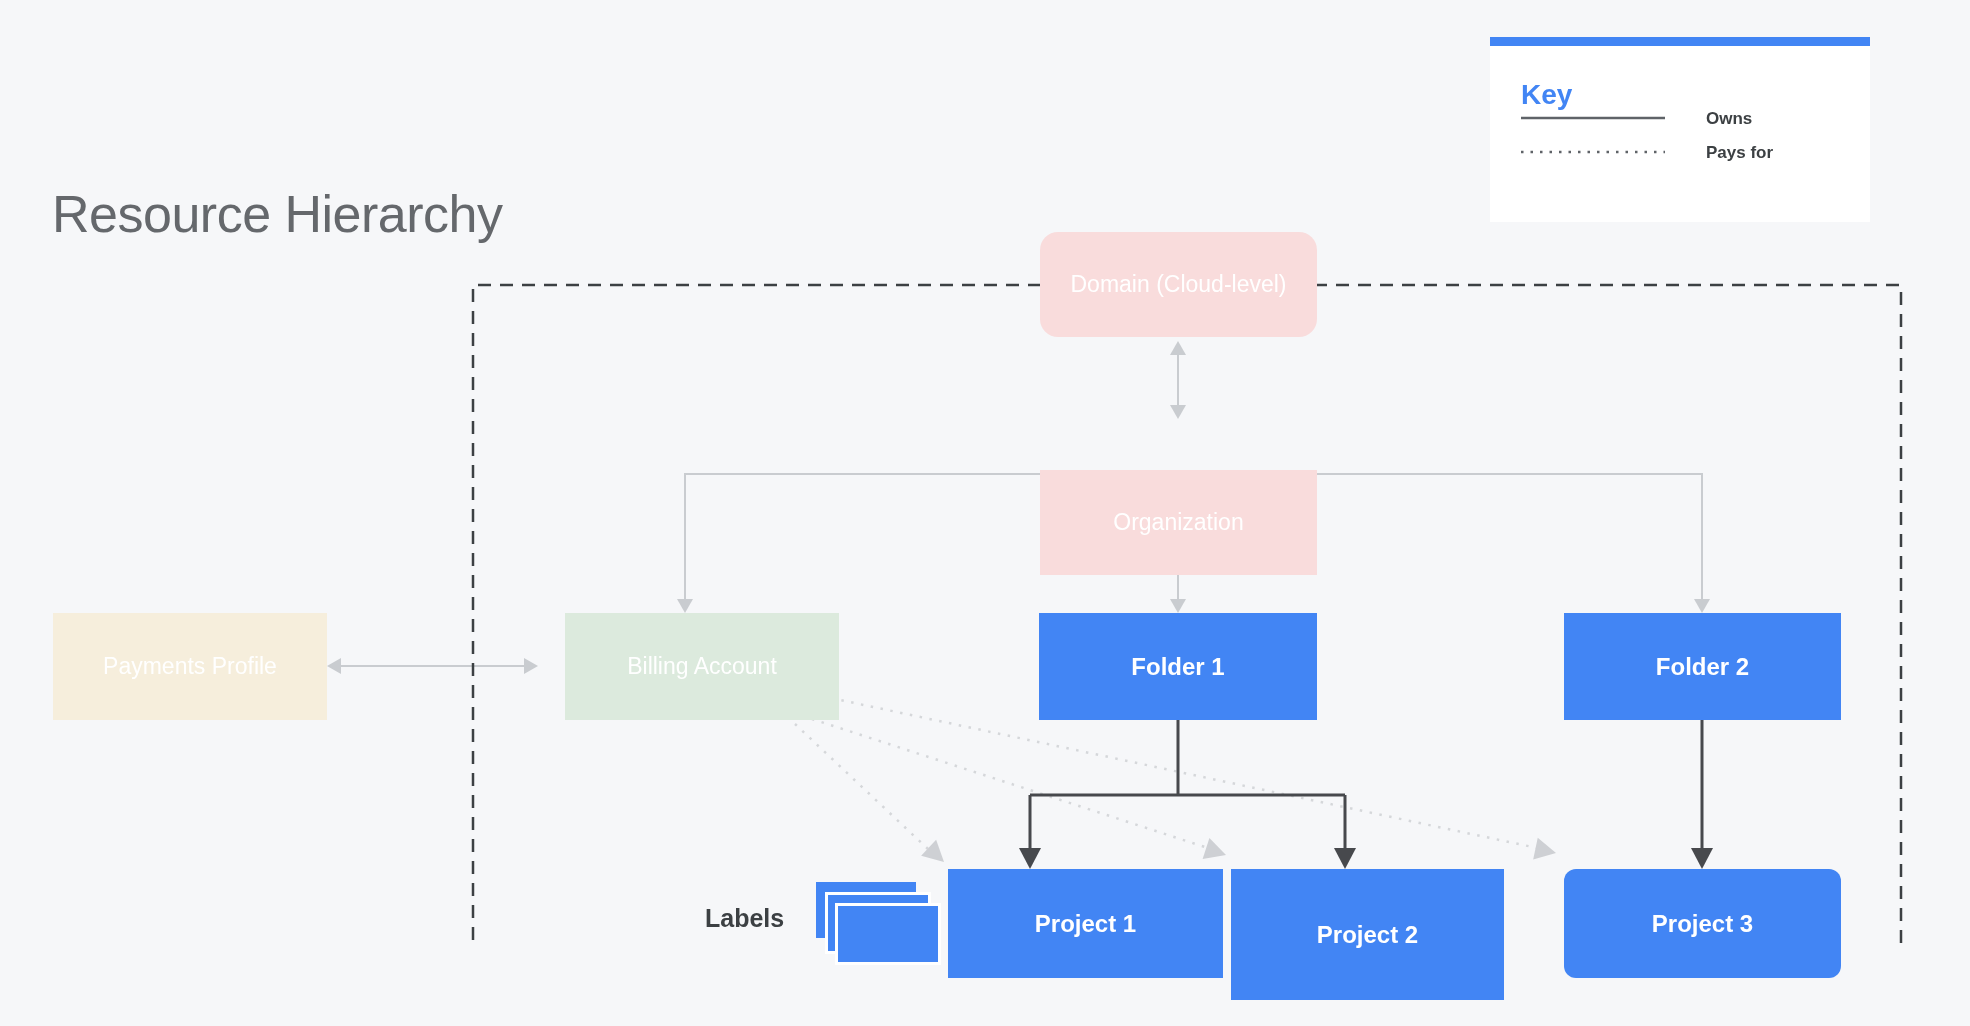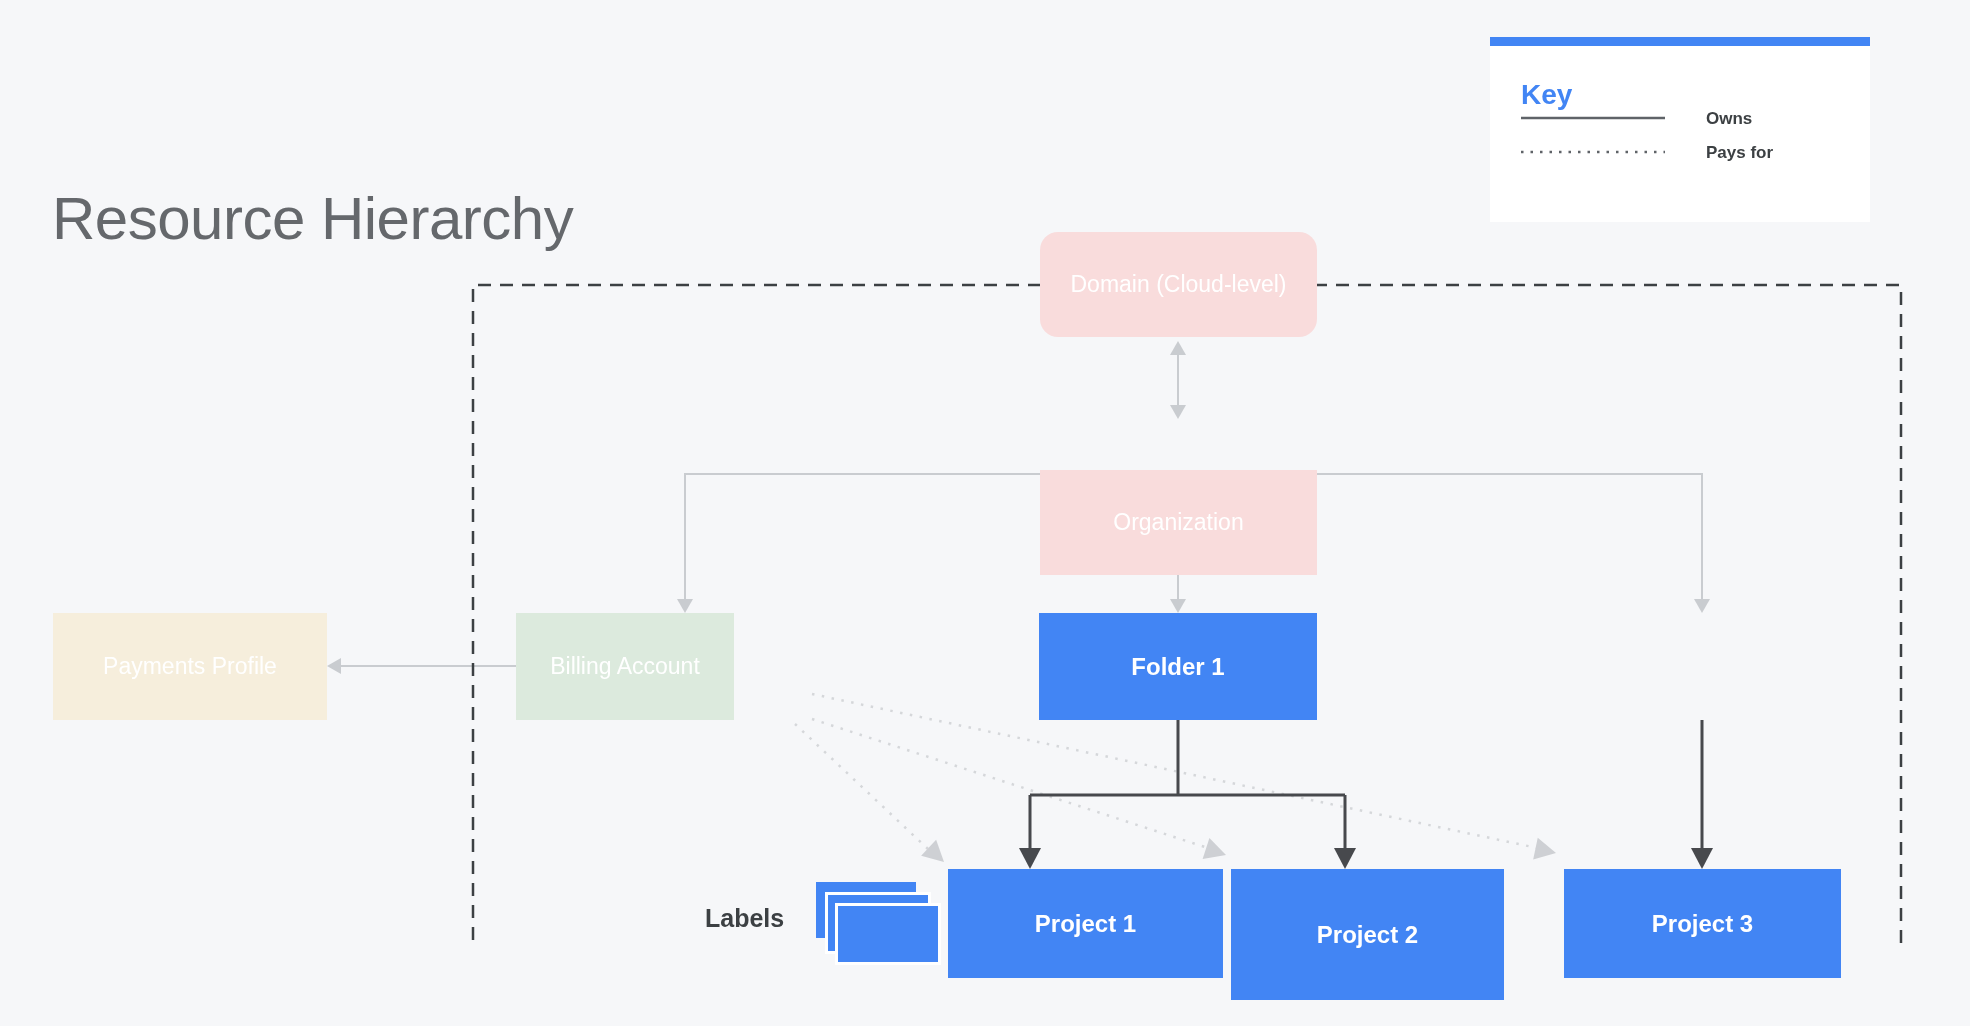--- a/index.html
+++ b/index.html
@@ -4,21 +4,21 @@
 <style>
   html,body{margin:0;padding:0;background:#f6f7f9;}
   .stage{
     position:relative;width:1970px;height:1026px;overflow:hidden;
     background:#f6f7f9;
     font-family:"Liberation Sans","DejaVu Sans",sans-serif;
   }
   .lines{position:absolute;left:0;top:0;}
   .page-title{
     position:absolute;left:52px;top:184px;
-    font-size:60px;font-weight:400;color:#65686c;letter-spacing:-0.5px;
+    font-size:52px;font-weight:400;color:#65686c;letter-spacing:-0.5px;
   }
   
   .node{
     position:absolute;display:flex;align-items:center;justify-content:center;
     color:#ffffff;text-align:center;white-space:nowrap;
   }
   .node.pastel{font-size:23px;font-weight:400;}
   .node.blue{background:#4285f4;font-size:24px;font-weight:700;}
   .node.pink{background:#f9dcdc;}
   .node.green{background:#dceadd;}
@@ -116,26 +116,27 @@
         <line x1="0" y1="2" x2="144" y2="2" stroke="#5f6368" stroke-width="2.5" stroke-dasharray="2.5 7"></line>
       </svg>
       <div class="legend-label">Pays for</div>
     </div>
 
   </div>
 
   <div class="node pastel pink" style="left:1040px;top:232px;width:277px;height:105px;border-radius:18px;">Domain (Cloud-level)</div>
   <div class="node pastel pink" style="left:1040px;top:423px;width:277px;height:105px;margin-top:47px;">Organization</div>
   <div class="node pastel cream" style="left:53px;top:613px;width:274px;height:107px;">Payments Profile</div>
-  <div class="node pastel green" style="left:516px;top:613px;width:218px;height:107px;">Billing Account</div>
+  <div class="node pastel green" style="left:565px;top:613px;width:274px;height:107px;">Billing Account</div>
 
   <div class="node blue" style="left:1039px;top:613px;width:278px;height:107px;">Folder 1</div>
+  <div class="node blue" style="left:1564px;top:613px;width:277px;height:107px;">Folder 2</div>
   <div class="node blue" style="left:948px;top:869px;width:275px;height:109px;">Project 1</div>
   <div class="node blue" style="left:1231px;top:869px;width:273px;height:131px;">Project 2</div>
-  <div class="node blue" style="left:1564px;top:869px;width:277px;height:109px;">Project 3</div>
+  <div class="node blue" style="left:1564px;top:869px;width:277px;height:109px;border-radius:12px;">Project 3</div>
 
   <div class="labels-caption">Labels</div>
   <div class="labels-icon">
     <div class="card c1"></div>
     <div class="card c2"></div>
     <div class="card c3"></div>
   </div>
 
 </div>
 

